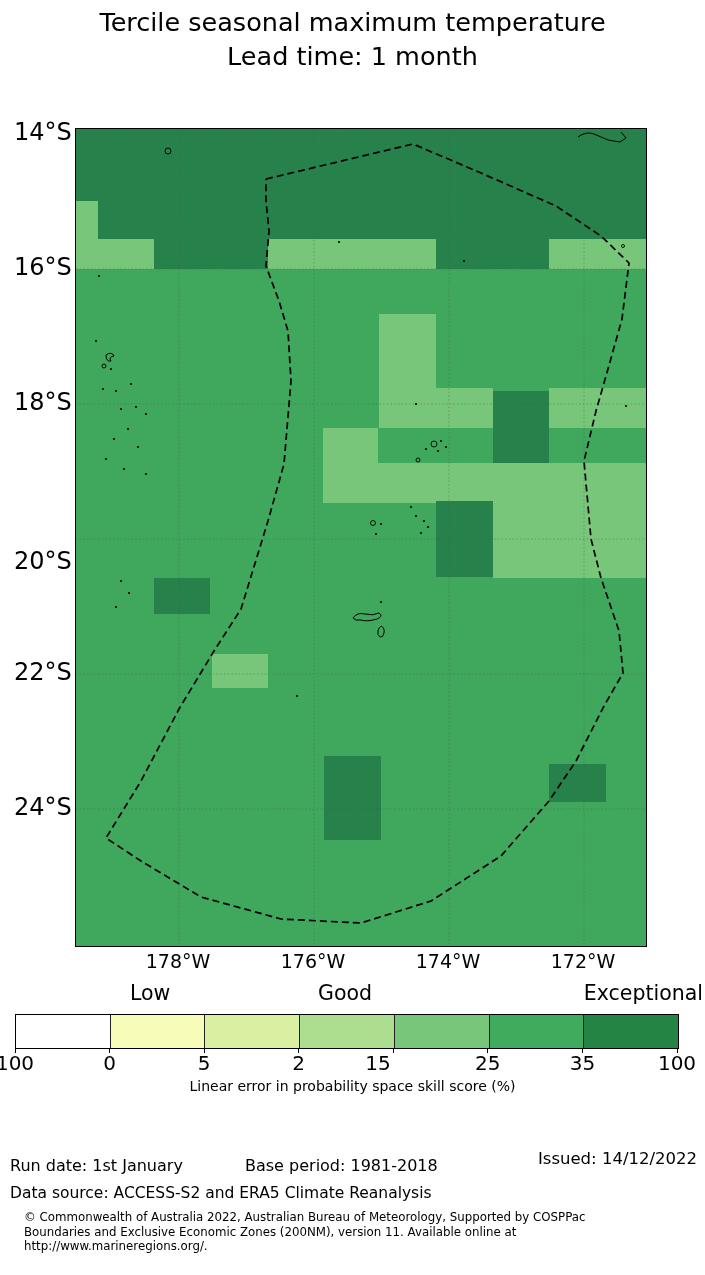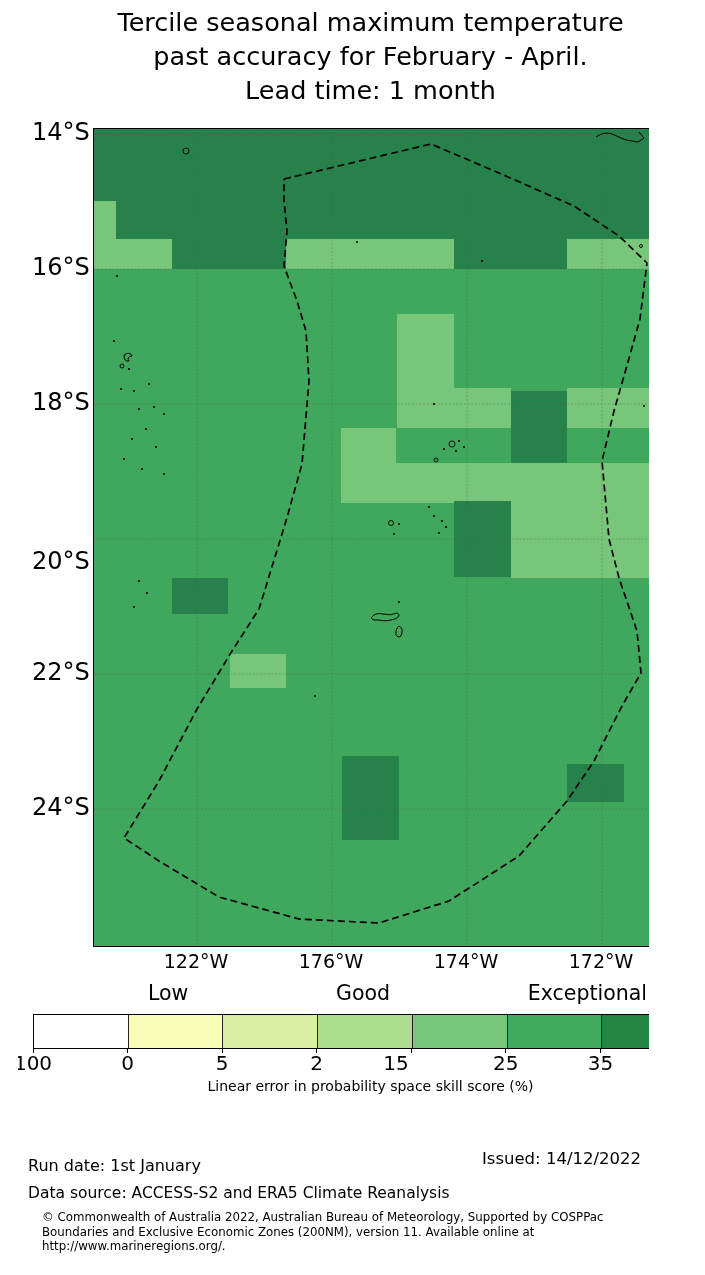--- a/index.html
+++ b/index.html
@@ -1,17 +1,17 @@
 <!DOCTYPE html>
 <html><head>
 <meta charset="utf-8">
 <style>
   html,body{margin:0;padding:0;background:#fff;}
-  .page{position:relative;width:631px;height:1275px;background:#fff;
-        font-family:"DejaVu Sans","Liberation Sans",sans-serif;color:#000;overflow:hidden;margin-left:18px;}
+  .page{position:relative;width:705px;height:1275px;background:#fff;
+        font-family:"DejaVu Sans","Liberation Sans",sans-serif;color:#000;overflow:hidden;}
   .title{position:absolute;top:5px;left:0;width:705px;text-align:center;
          font-size:25.5px;line-height:34px;}
   .map-wrap{position:absolute;left:75px;top:128px;width:570px;height:817px;
             border:1px solid #000;}
   .map-wrap svg{display:block;}
   .ylab{position:absolute;left:14px;width:56px;font-size:24px;line-height:22px;}
   .xlab{position:absolute;width:90px;text-align:center;font-size:19px;top:950px;}
   .cbcat{position:absolute;top:981px;font-size:20.5px;}
   .cbar{position:absolute;left:15px;top:1014px;width:662px;height:33px;
         border:1px solid #000;display:flex;}
@@ -26,21 +26,20 @@
   .f-source{position:absolute;left:10px;top:1184px;font-size:15.5px;}
   .f-copy{position:absolute;left:24px;top:1210px;width:670px;font-size:11.8px;line-height:14.6px;}
 </style>
 </head>
 <body>
 
 <div class="page">
 
   <div class="title">
     <div>Tercile seasonal maximum temperature</div>
-    <div>past accuracy for February - April.</div>
     <div>Lead time: 1 month</div>
   </div>
 
   <div class="ylab" style="top:121px">14°S</div>
   <div class="ylab" style="top:256px">16°S</div>
   <div class="ylab" style="top:391px">18°S</div>
   <div class="ylab" style="top:550px">20°S</div>
   <div class="ylab" style="top:661px">22°S</div>
   <div class="ylab" style="top:796px">24°S</div>
 
@@ -125,21 +124,21 @@
           <circle cx="28" cy="237" r="2" fill="none" stroke="#000" stroke-width="0.9"></circle>
           <path d="M502,8 q8,-6 16,-3 l14,6 12,2 6,-4 -5,-6" fill="none" stroke="#000" stroke-width="1" stroke-linejoin="round"></path>
           <path d="M277,489 q4,-6 12,-4 q8,2 14,-1 q5,3 -2,6 q-10,3 -16,1 q-6,1 -8,-2 z" fill="none" stroke="#000" stroke-width="1" stroke-linejoin="round"></path>
           <path d="M305,497 q4,2 3,7 q-1,5 -4,4 q-3,-2 -2,-6 q1,-4 3,-5 z" fill="none" stroke="#000" stroke-width="1" stroke-linejoin="round"></path>
           <path d="M30,226 q6,-4 8,1 q-6,1 -3,5 q-5,1 -5,-6 z" fill="none" stroke="#000" stroke-width="1" stroke-linejoin="round"></path>
         </g>
         <polyline points="190,50 337,15 405,44 480,77 525,107 553,134 546,190 532,240 520,282 508,332 515,410 525,449 543,502 547,544 528,577 500,632 473,672 425,727 355,772 285,794 205,790 125,768 65,732 30,709 65,652 103,580 138,522 165,480 192,392 208,335 215,252 212,202 203,172 190,137 193,102 190,72 190,50" fill="none" stroke="#000" stroke-width="1.7" stroke-dasharray="7,4" stroke-linejoin="round"></polyline>
       </svg>
   </div>
 
-  <div class="xlab" style="left:133px">122°W</div>
+  <div class="xlab" style="left:133px">178°W</div>
   <div class="xlab" style="left:268px">176°W</div>
   <div class="xlab" style="left:403px">174°W</div>
   <div class="xlab" style="left:538px">172°W</div>
 
   <div class="cbcat" style="left:130px">Low</div>
   <div class="cbcat" style="left:318px">Good</div>
   <div class="cbcat" style="right:2px">Exceptional</div>
 
   <div class="cbar" id="cbar">
       <div class="seg" style="background: rgb(255, 255, 255);"></div>
@@ -165,20 +164,21 @@
       <span class="cbticklab" style="left: 487.857px;">25</span>
       <div class="cbtickmark" style="left: 581.929px;"></div>
       <span class="cbticklab" style="left: 582.429px;">35</span>
       <div class="cbtickmark" style="left: 676.5px;"></div>
       <span class="cbticklab" style="left: 677px;">100</span>
     </div>
 
   <div class="cbaxis">Linear error in probability space skill score (%)</div>
 
   <div class="f-run">Run date: 1st January</div>
+  <div class="f-base">Base period: 1981-2018</div>
   <div class="f-issued">Issued: 14/12/2022</div>
   <div class="f-source">Data source: ACCESS-S2 and ERA5 Climate Reanalysis</div>
   <div class="f-copy">
     <div>© Commonwealth of Australia 2022, Australian Bureau of Meteorology, Supported by COSPPac</div>
     <div>Boundaries and Exclusive Economic Zones (200NM), version 11. Available online at</div>
     <div>http://www.marineregions.org/.</div>
   </div>
 
 </div>
 

